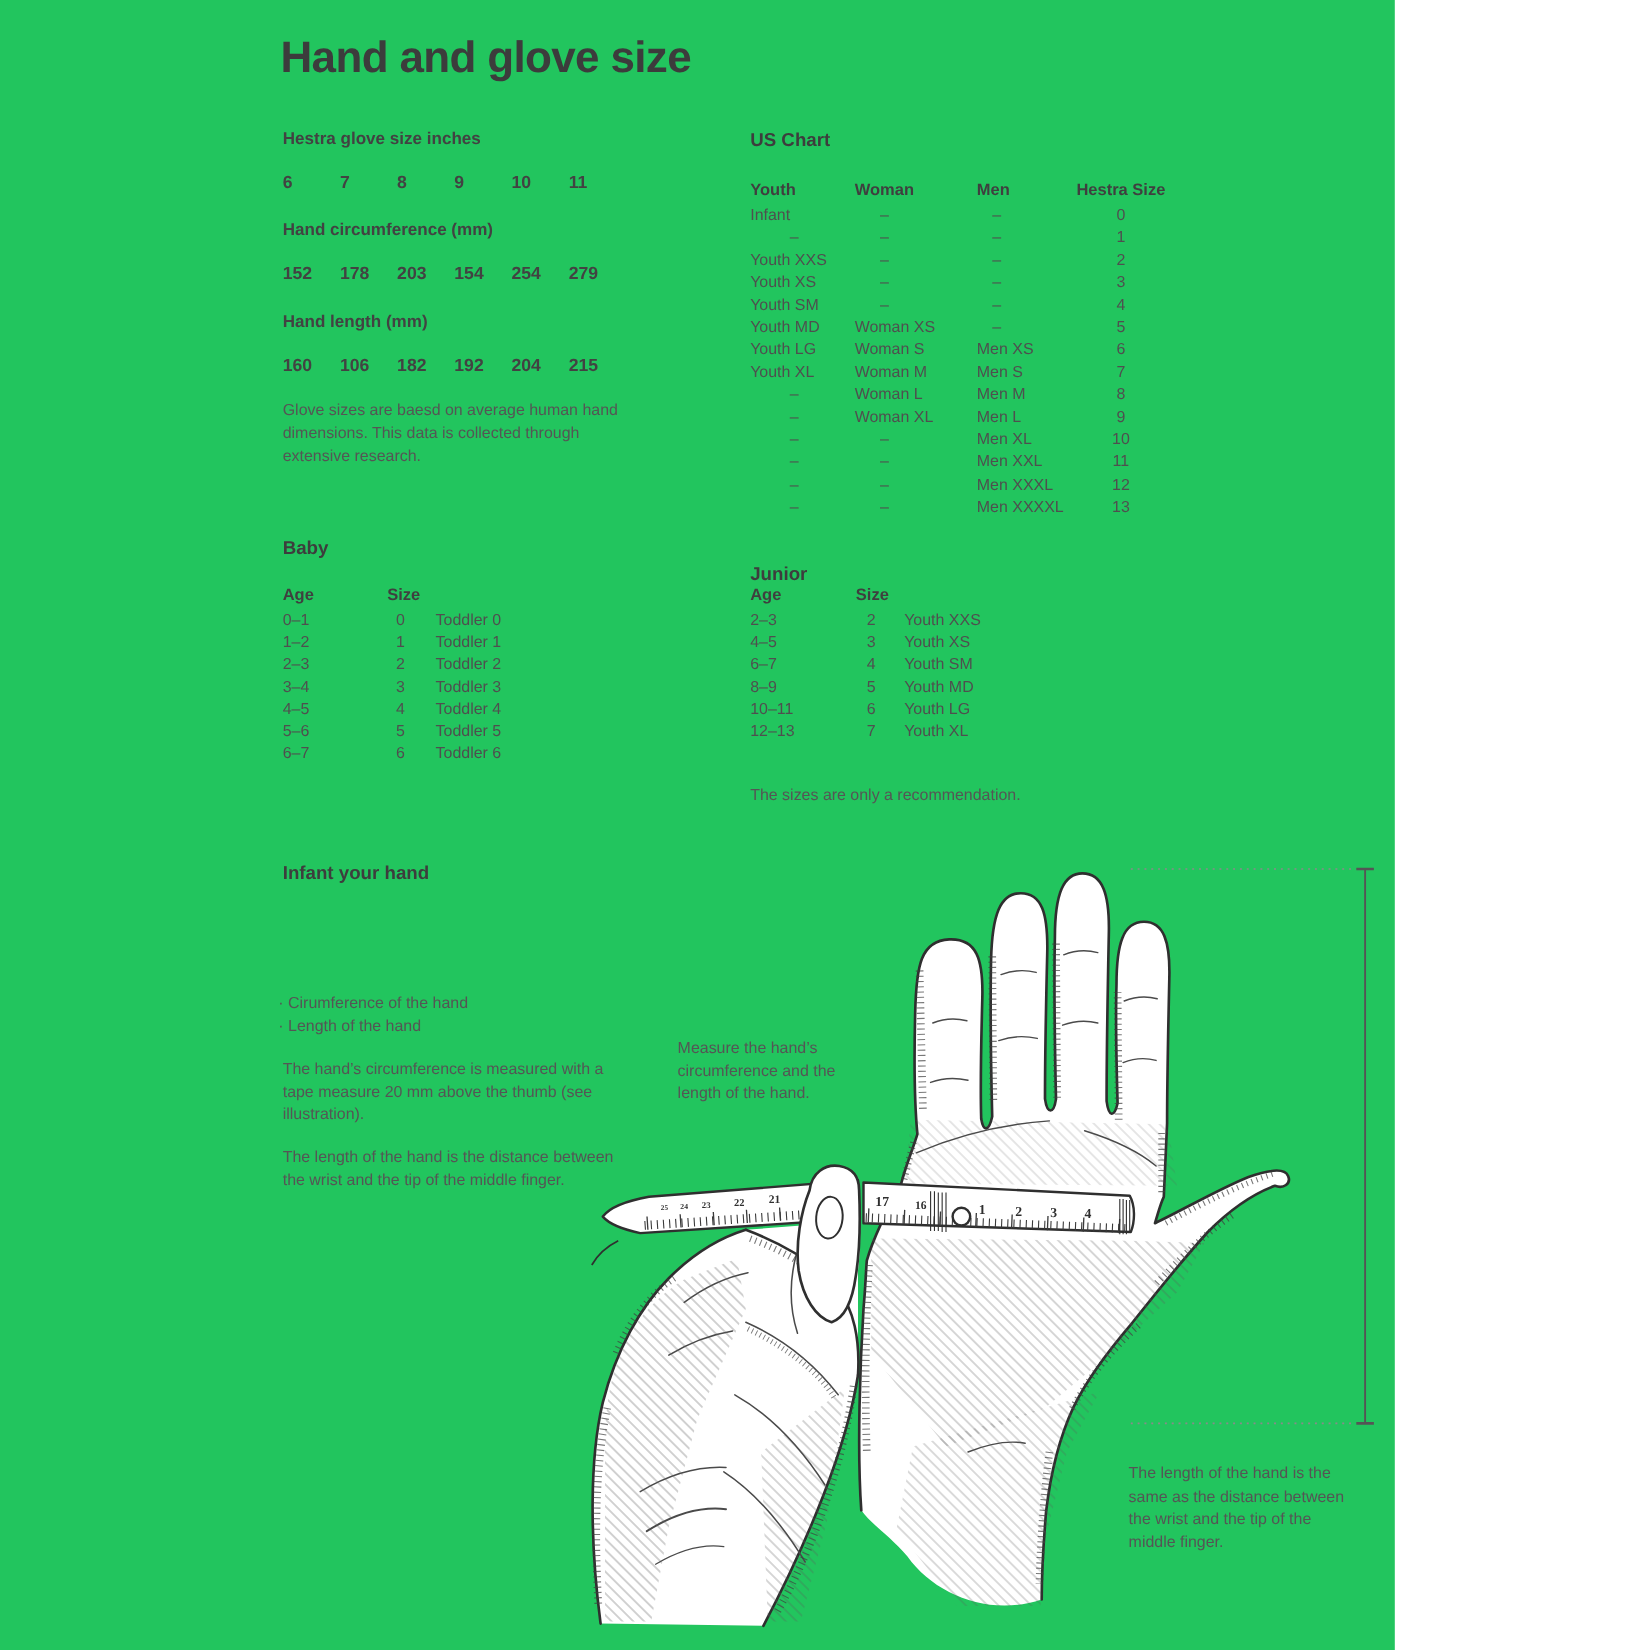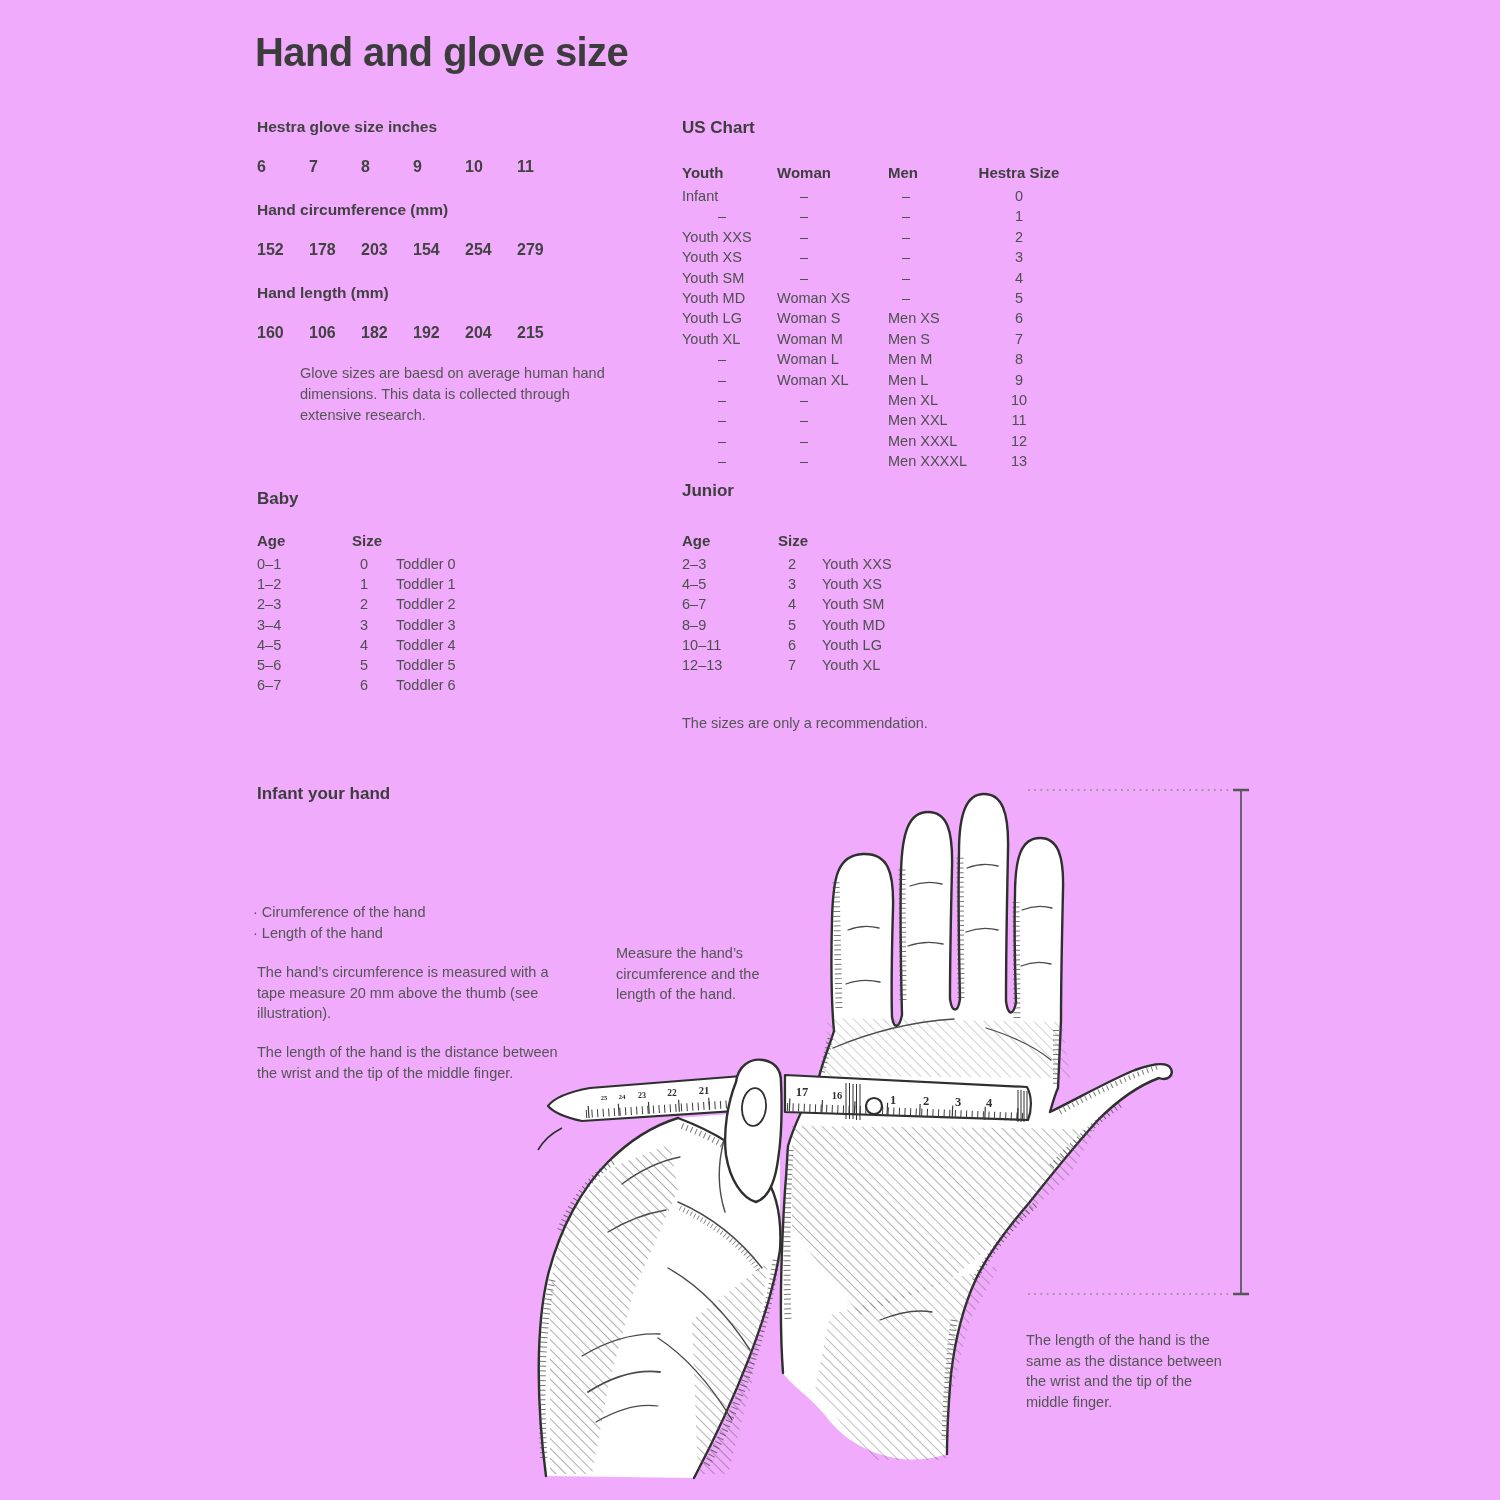--- a/index.html
+++ b/index.html
@@ -1,25 +1,25 @@
 <!DOCTYPE html>
 <html><head>
 <meta charset="utf-8">
 <style>
   html,body{margin:0;padding:0;background:#ffffff;}
-  .canvas{position:relative;width:1500px;height:1500px;background:#f0abfc;overflow:hidden;
+  .canvas{position:relative;width:1268px;height:1500px;background:#22c55e;overflow:hidden;
           font-family:"Liberation Sans","DejaVu Sans",sans-serif;color:#4f4f4f;}
   .abs{position:absolute;}
   h1.title{margin:0;font-size:40px;font-weight:700;color:#3c3c3c;letter-spacing:-0.6px;}
   h2.section{margin:0;font-size:17px;font-weight:700;color:#3d3d3d;}
   .lbl{font-size:15.5px;font-weight:700;color:#424242;}
   .num-row{display:flex;}
   .num-cell{width:52px;font-size:16px;font-weight:700;color:#424242;}
   .para{font-size:14.5px;line-height:20.5px;color:#555;margin-top:16px;}
-  .note{font-size:14.5px;line-height:21px;color:#555;margin-left:43px;}
+  .note{font-size:14.5px;line-height:21px;color:#555;}
   table.tbl{border-collapse:collapse;table-layout:fixed;font-size:14.5px;color:#4f4f4f;}
   table.tbl th{text-align:left;font-size:15px;font-weight:700;color:#3f3f3f;padding:0 0 5px 0;}
   table.tbl td{padding:0;height:20.4px;line-height:20.4px;white-space:nowrap;overflow:visible;}
   table.mini td{height:20.2px;line-height:20.2px;}
   table.us td:nth-child(4),table.us th:nth-child(4){text-align:center;}
   table.us td.dash:nth-child(1){padding-left:36px;}
   table.us td.dash:nth-child(2){padding-left:23px;}
   table.us td.dash:nth-child(3){padding-left:14px;}
   table.mini td:nth-child(2){padding-left:8px;}
   table.jr td:nth-child(2){padding-left:10px;}
@@ -212,21 +212,21 @@
           <td>Toddler 5</td>
         </tr>
         <tr>
           <td>6–7</td>
           <td>6</td>
           <td>Toddler 6</td>
         </tr>
       </tbody>
   </table>
 
-  <h2 class="abs section" style="left:682px;top:481px;">Junior</h2>
+  <h2 class="abs section" style="left:682px;top:512px;">Junior</h2>
   <table class="abs tbl mini jr" style="left:682px;top:532px;">
     <colgroup>
         <col style="width:96px">
         <col style="width:44px">
         <col style="width:160px">
       </colgroup>
     <thead>
       <tr>
         <th>Age</th>
         <th>Size</th>

